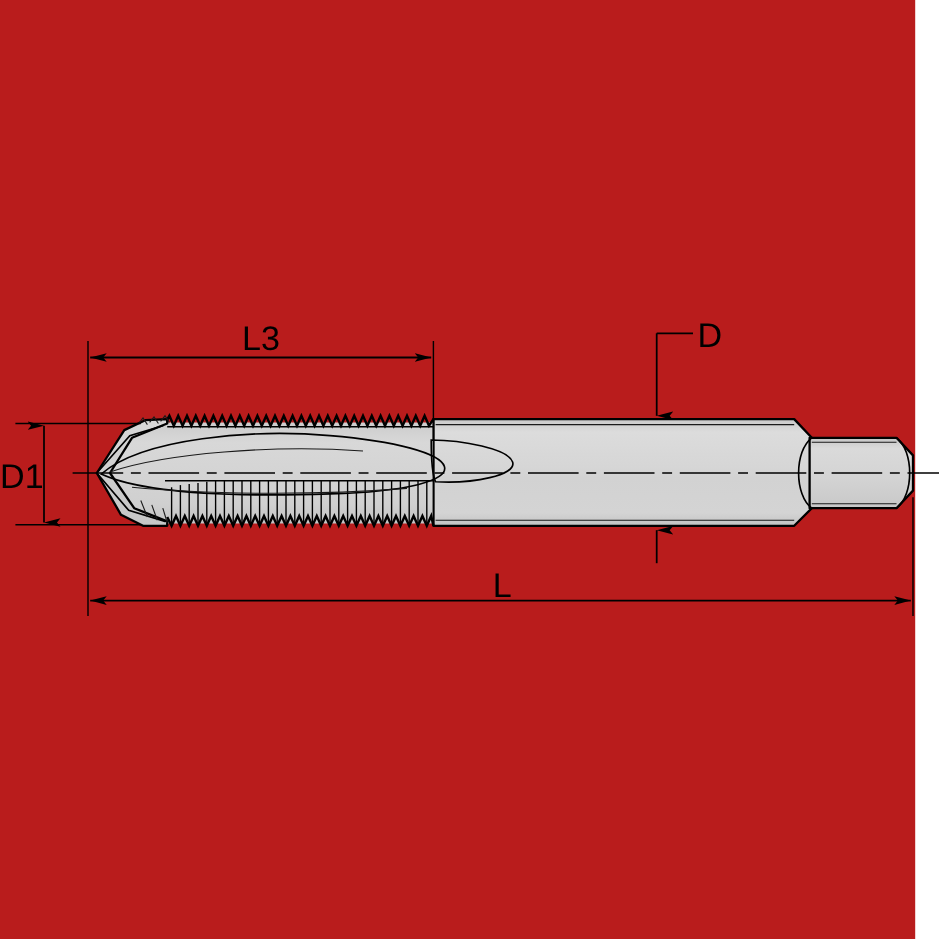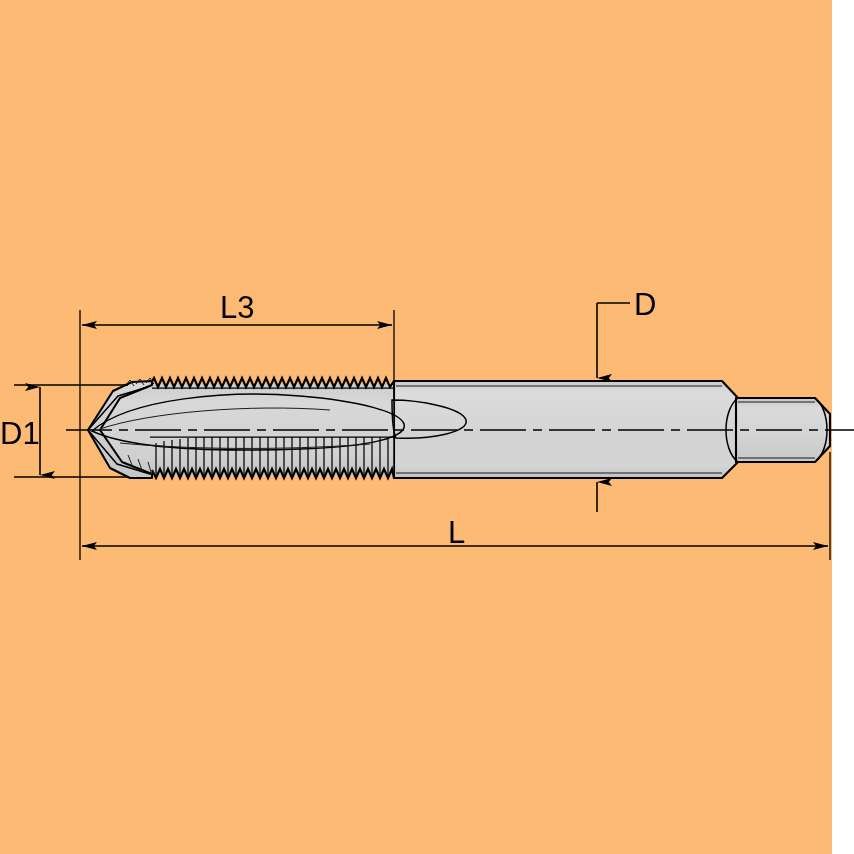--- a/index.html
+++ b/index.html
@@ -10,21 +10,21 @@
   body {
     width: 854px;
     height: 854px;
     font-family: "Liberation Sans", sans-serif;
     overflow: hidden;
   }
   #drawing-root {
     position: relative;
     width: 832px;
     height: 854px;
-    background: #fdba74;
+    background: #b91c1c;
   }
   svg#tech-drawing {
     display: block;
     width: 854px;
     height: 854px;
   }
   .dim-text {
     font-family: "Liberation Sans", sans-serif;
     font-size: 31px;
     fill: #000000;

